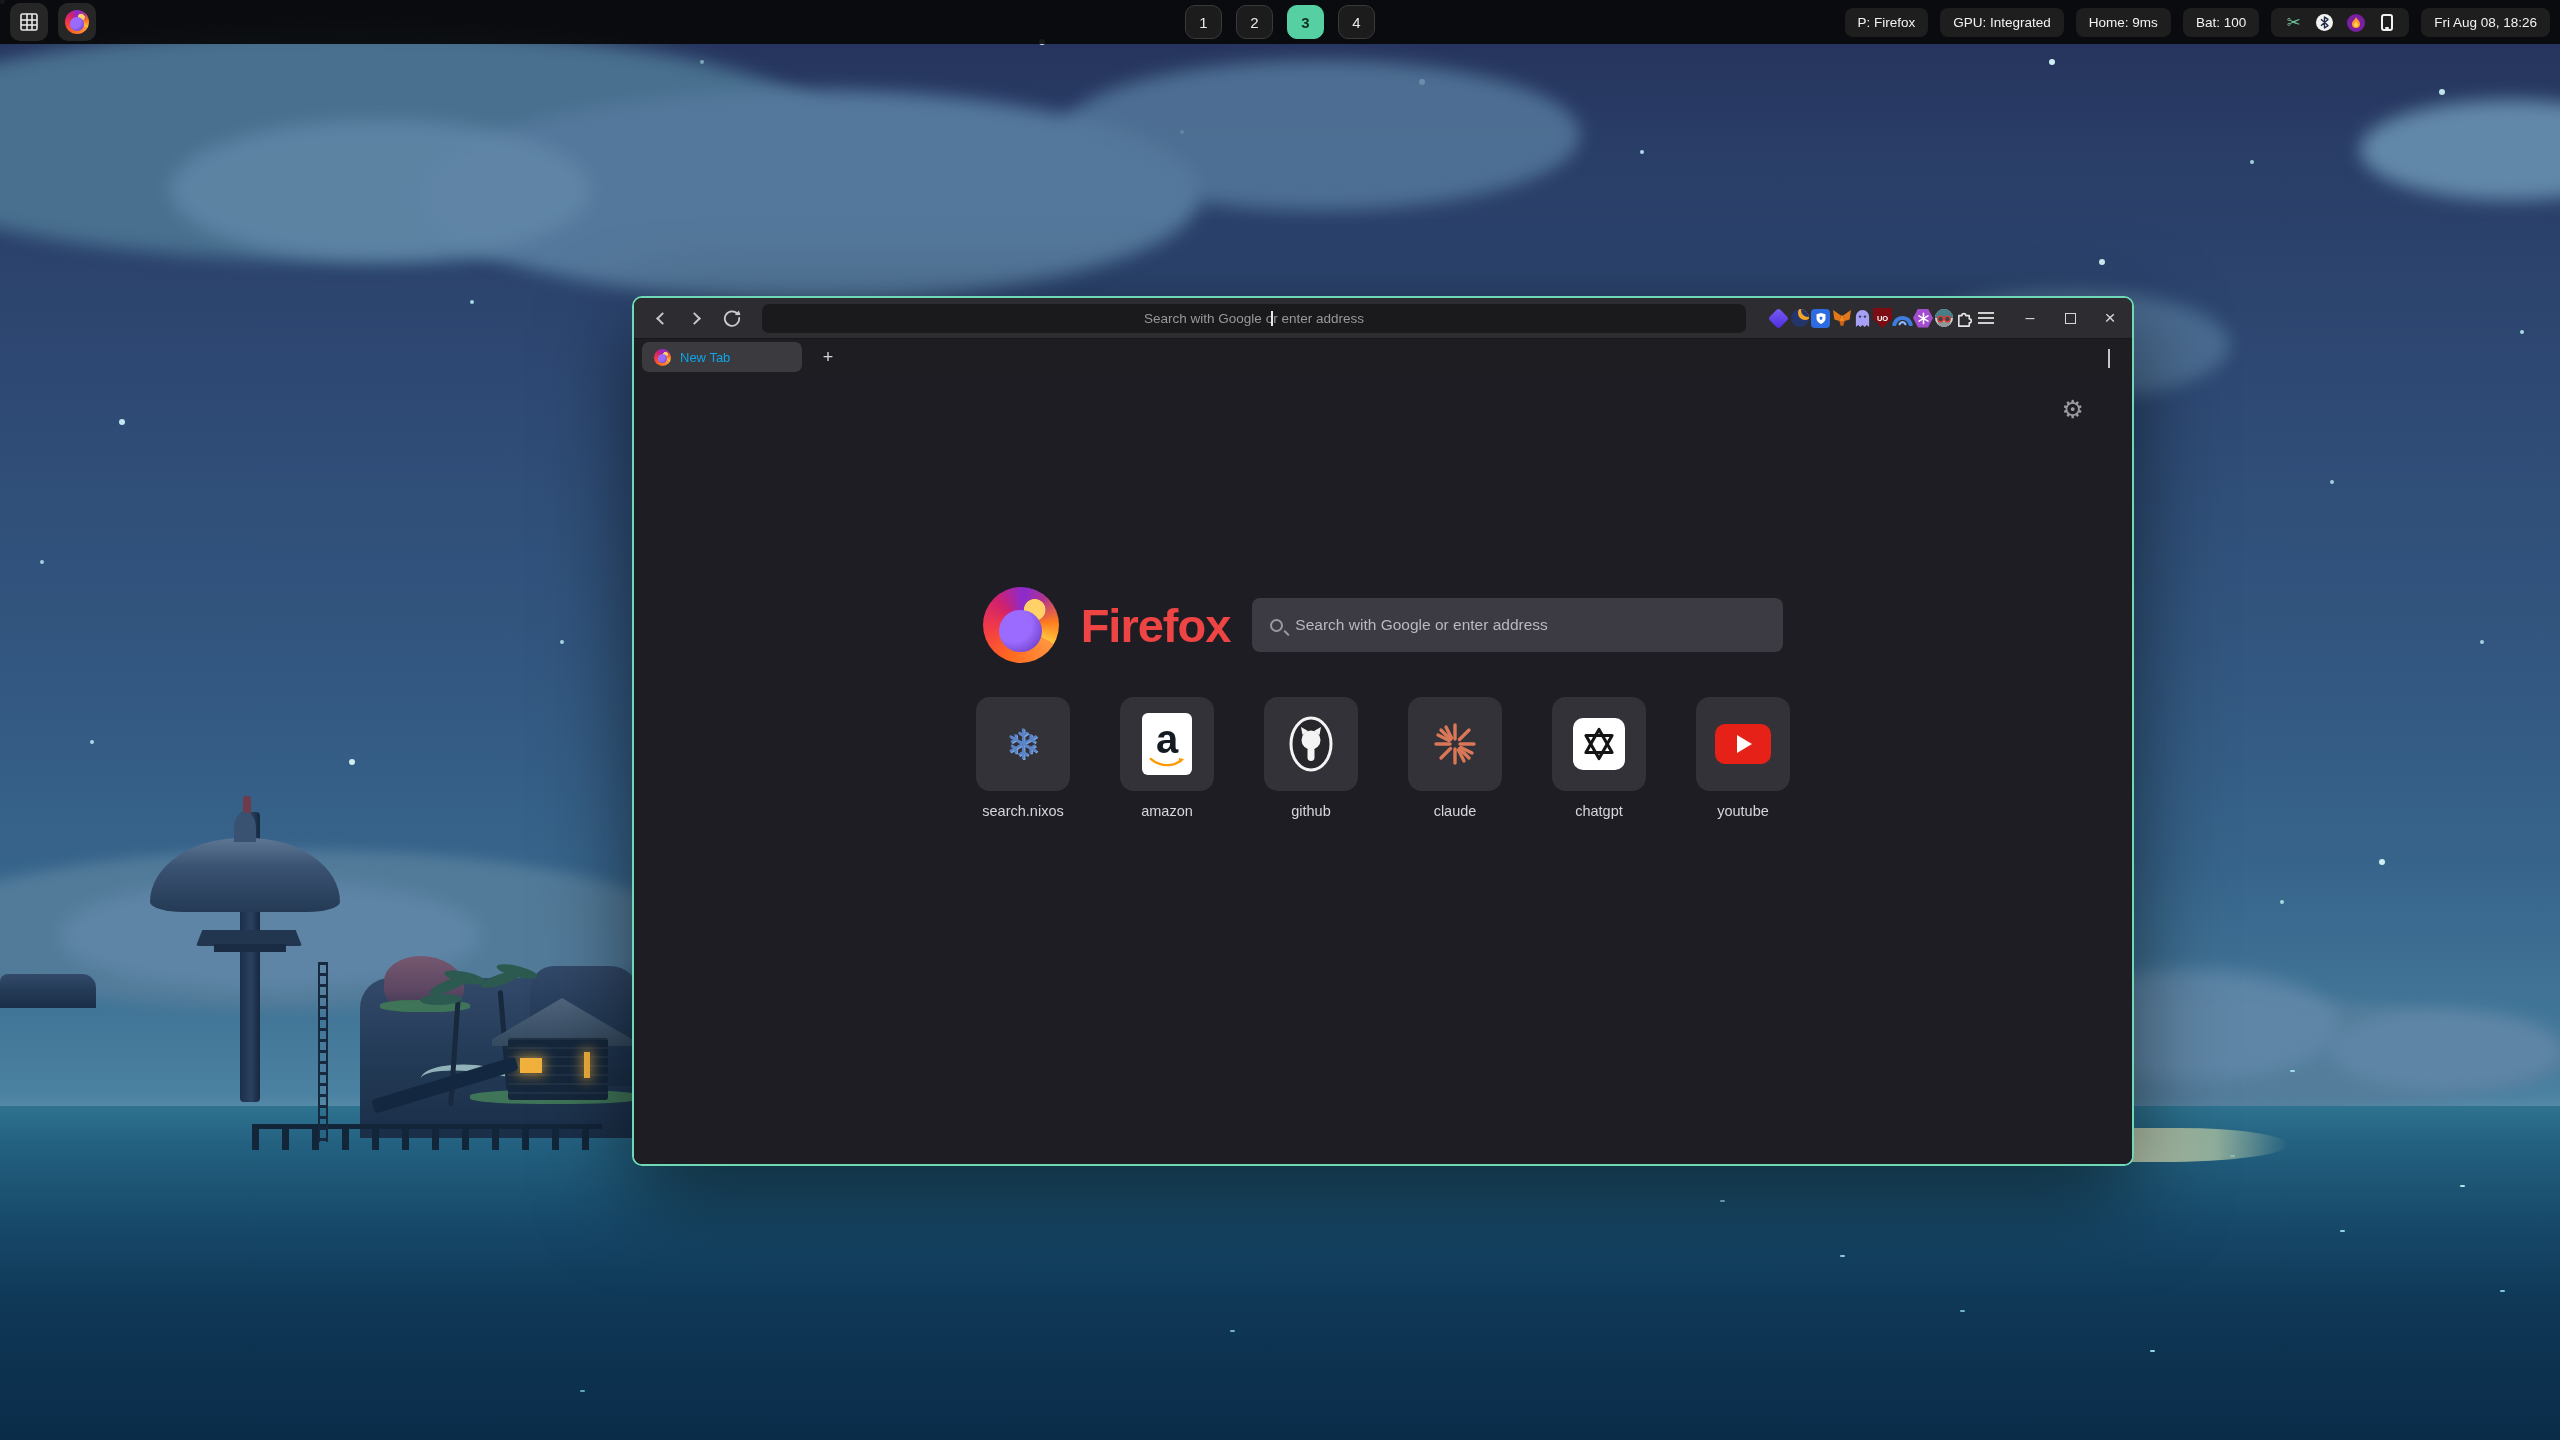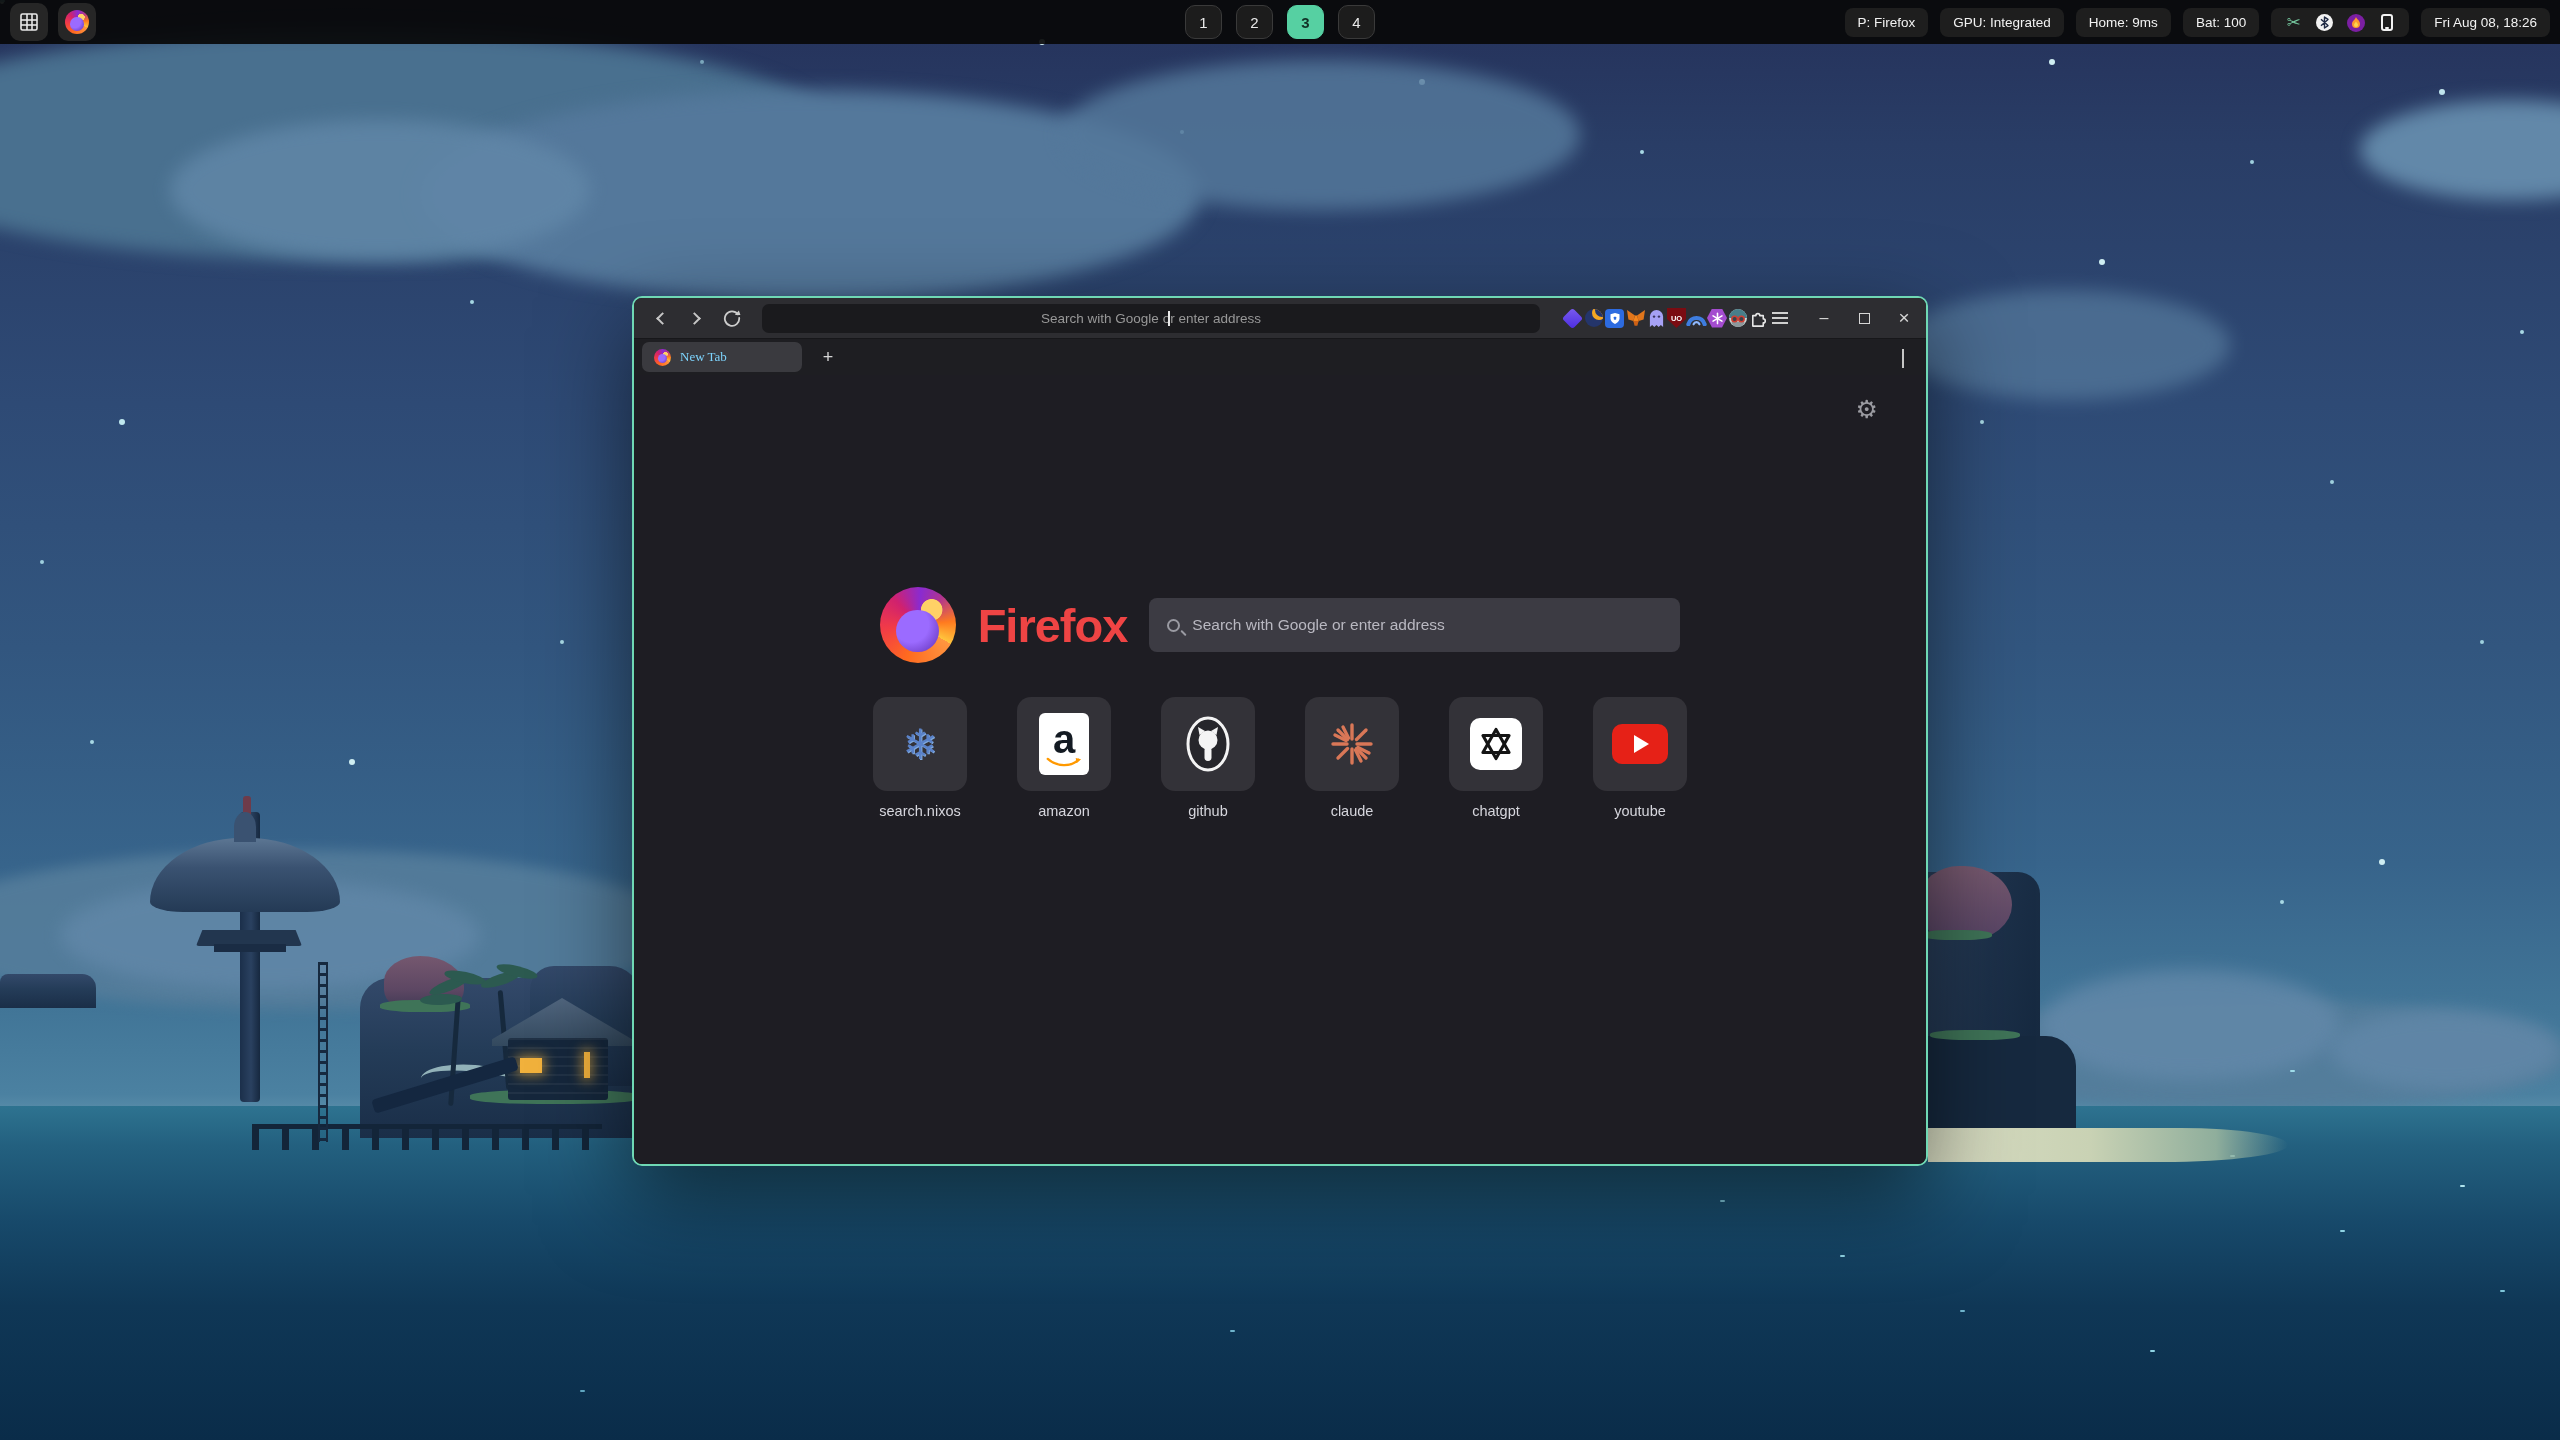--- a/index.html
+++ b/index.html
@@ -85,21 +85,21 @@
   .ff-ball:after { content:""; position:absolute; left:22%; top:30%; width:56%; height:56%; border-radius:50%;
     background:radial-gradient(circle at 35% 35%, #9b6bff 0 45%, #5f2db3 100%); }
   .tray-ic { width:19px; height:19px; display:flex; align-items:center; justify-content:center; }
   .scissors { color:#74c69d; font-size:17px; }
   .bt-circle { width:17px; height:17px; border-radius:50%; background:#f2f2f2; display:flex; align-items:center; justify-content:center; }
   .fl-circle { width:18px; height:18px; border-radius:50%; background:#7b1fa2; display:flex; align-items:center; justify-content:center; }
   .phone { width:12px; height:17px; border:2px solid #f2f2f2; border-radius:3px; position:relative; }
   .phone:after { content:""; position:absolute; left:2px; bottom:0.5px; width:4px; height:2px; background:#f2f2f2; border-radius:1px; }
 
   
-  .fx-window { position:absolute; left:632px; top:296px; width:1296px; height:870px;
+  .fx-window { position:absolute; left:632px; top:296px; width:1502px; height:870px;
     border:2px solid #6fd8b4; border-radius:10px; background:#1e1d23; box-shadow:0 30px 90px rgba(0,0,0,.55); overflow:hidden; }
   .navbar { height:40px; background:#2d2d31; display:flex; align-items:center; padding:0 12px; gap:8px; }
   .navbtn { width:28px; height:28px; display:flex; align-items:center; justify-content:center; border-radius:6px; }
   .chev { width:9px; height:9px; border-left:2.5px solid #c6c6c6; border-bottom:2.5px solid #c6c6c6; }
   .chev.back { transform:rotate(45deg); margin-left:4px; }
   .chev.fwd { transform:rotate(225deg); margin-right:4px; }
   .urlbar { flex:1; height:29px; background:#1a1a1d; border-radius:7px; margin:0 8px; position:relative;
     display:flex; align-items:center; justify-content:center; }
   .urlbar .ph { color:#989898; font-size:13.5px; }
   .caret { position:absolute; left:calc(50% + 17px); top:7px; width:1.5px; height:15px; background:#e8e8e8; }
@@ -115,21 +115,21 @@
   .hexa { width:20px; height:19px; background:#a44ccf; clip-path:polygon(25% 0,75% 0,100% 50%,75% 100%,25% 100%,0 50%);
     display:flex; align-items:center; justify-content:center; }
   .hamb { width:16px; height:12px;
     background:linear-gradient(#d0d0d0 0 2px,transparent 2px 5px,#d0d0d0 5px 7px,transparent 7px 10px,#d0d0d0 10px 12px); }
   .winctl { display:flex; align-items:center; gap:20px; margin-left:10px; color:#d6d6d6; }
   .wc { width:20px; height:20px; display:flex; align-items:center; justify-content:center; font-size:16px; }
   .maxbox { width:11px; height:11px; border:1.5px solid #d6d6d6; }
 
   .tabbar { height:37px; background:#1e1e22; border-top:1px solid #17171a; display:flex; align-items:center; padding:0 8px; position:relative; }
   .tab { height:30px; min-width:160px; background:#3a3a3f; border-radius:7px; display:flex; align-items:center; gap:9px; padding:0 12px; }
-  .tab-label { color:#7dd3fc; font-size:13px;font-family:Liberation Serif, serif; }
+  .tab-label { color:#0ea5e9; font-size:13px; }
   .newtab-btn { width:28px; height:28px; margin-left:12px; display:flex; align-items:center; justify-content:center; color:#d6d6d6; font-size:18px; border-radius:6px; }
   .tablist-btn { position:absolute; right:12px; top:10px; width:12px; height:12px; }
   .chevdown { width:9px; height:9px; border-left:2px solid #c6c6c6; border-bottom:2px solid #c6c6c6; transform:rotate(-45deg); }
 
   .content { position:relative; height:791px; background:#1e1d23; }
   .gear { position:absolute; right:48px; top:20px; color:#9b9ba1; font-size:25px; }
   .hero { position:absolute; left:0; right:0; top:212px; display:flex; align-items:center; justify-content:center; gap:22px; }
   .wordmark { color:#ef4444; font-size:47px; font-weight:bold; letter-spacing:-1px; }
   .searchbox { width:531px; height:54px; background:#3c3b43; border-radius:8px; display:flex; align-items:center; padding:0 18px; gap:12px; }
   .mag { width:13px; height:13px; border:2px solid #9a9aa2; border-radius:50%; position:relative; flex:none; }

